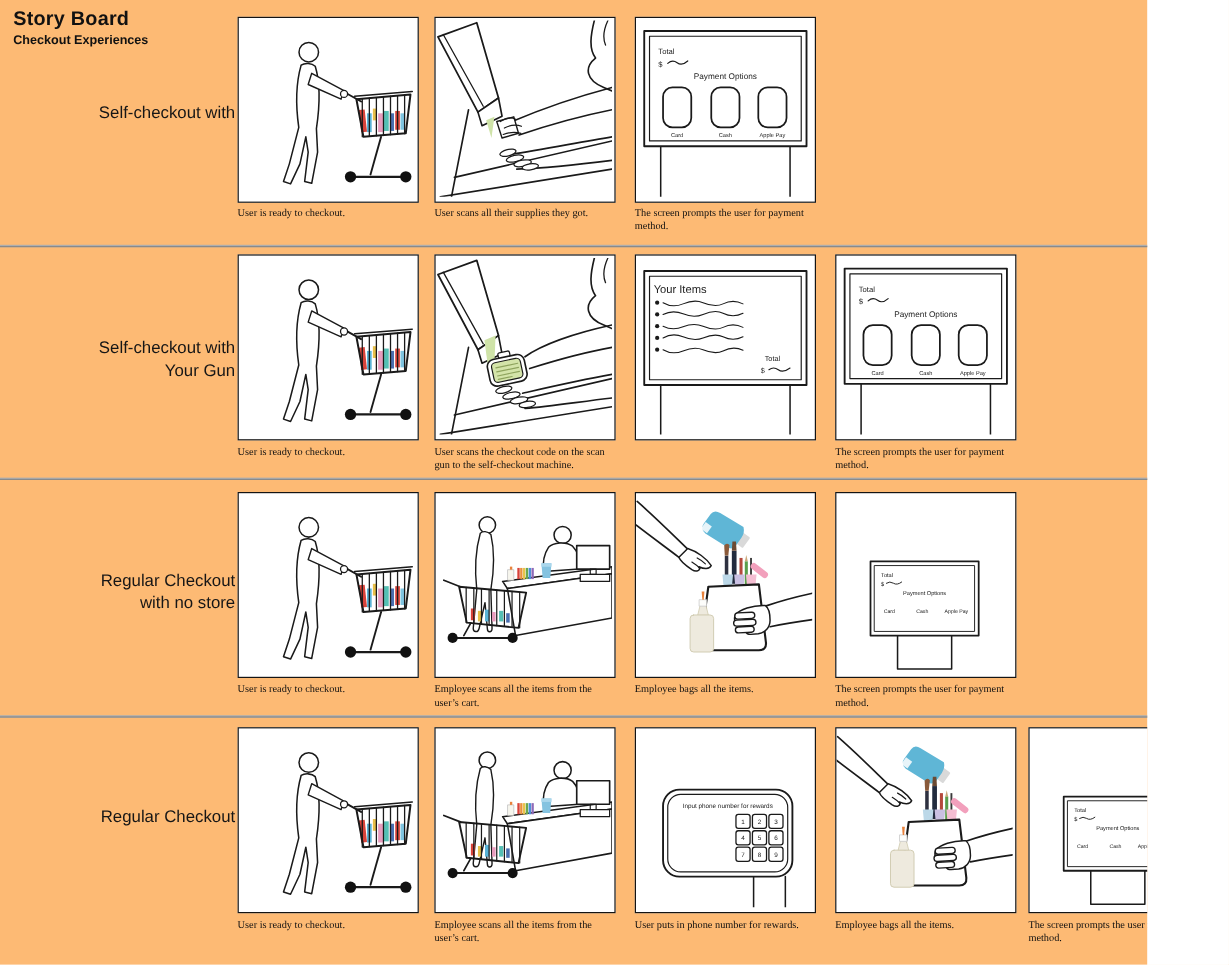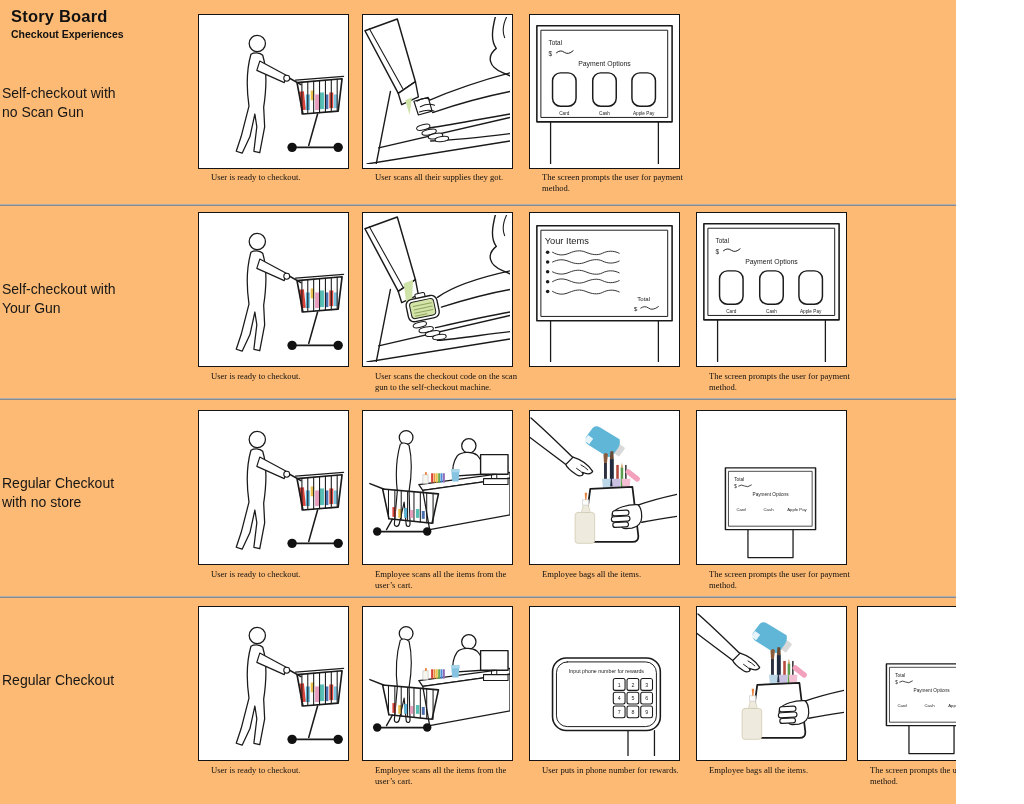--- a/index.html
+++ b/index.html
@@ -1,24 +1,24 @@
 <!DOCTYPE html>
 <html><head>
 <meta charset="utf-8">
 <style>
   html,body{margin:0;padding:0;background:#fff;}
   #board{position:relative;width:956px;height:804px;background:#fdba74;overflow:hidden;
          font-family:"Liberation Sans",sans-serif;color:#111;}
   .title{position:absolute;left:11px;top:7px;font-size:16.5px;font-weight:bold;letter-spacing:.2px;}
   .subtitle{position:absolute;left:11px;top:28px;font-size:10.5px;font-weight:bold;}
-  .rowlabel{position:absolute;left:2px;width:194px;text-align:left;font-size:14px;line-height:1.38;color:#161616;}
+  .rowlabel{position:absolute;left:2px;width:194px;text-align:right;font-size:14px;line-height:1.38;color:#161616;}
   .sep{position:absolute;left:0;width:1024px;height:2px;background:#aeaeae;border-bottom:1px solid #8a8a8a;box-sizing:border-box;}
   .panel{position:absolute;width:151px;height:155px;border:1.5px solid #141414;background:#fff;box-sizing:border-box;}
   .panel svg{display:block;width:147px;height:151px;}
-  .caption{position:absolute;width:152px;font-family:"Liberation Serif",serif;font-size:8.6px;line-height:1.32;color:#101010;margin-left:13px;}
+  .caption{position:absolute;width:152px;font-family:"Liberation Serif",serif;font-size:8.6px;line-height:1.32;color:#101010;}
   .c1{left:198px}.c2{left:362px}.c3{left:529px}.c4{left:696px}.c5{left:857px}
   .p-r1{top:14px}.p-r2{top:212px}.p-r3{top:410px}.p-r4{top:606px}
   .cap-r1{top:172px}.cap-r2{top:371px}.cap-r3{top:569px}.cap-r4{top:765px}
   .lbl-r1{top:84px}.lbl-r2{top:280px}.lbl-r3{top:474px}.lbl-r4{top:671px}
   .sep1{top:204px}.sep2{top:398px}.sep3{top:596px}
 </style>
 </head>
 <body>
 
 <div id="board">
@@ -322,21 +322,20 @@
 
   <div class="title">Story Board</div>
   <div class="subtitle">Checkout Experiences</div>
 
   <div class="sep sep1"></div>
   <div class="sep sep2"></div>
   <div class="sep sep3"></div>
 
   <div class="rowlabel lbl-r1">
     <div>Self-checkout with</div>
-    <div>no Scan Gun</div>
   </div>
   <div class="rowlabel lbl-r2">
     <div>Self-checkout with</div>
     <div>Your Gun</div>
   </div>
   <div class="rowlabel lbl-r3">
     <div>Regular Checkout</div>
     <div>with no store</div>
   </div>
   <div class="rowlabel lbl-r4">

